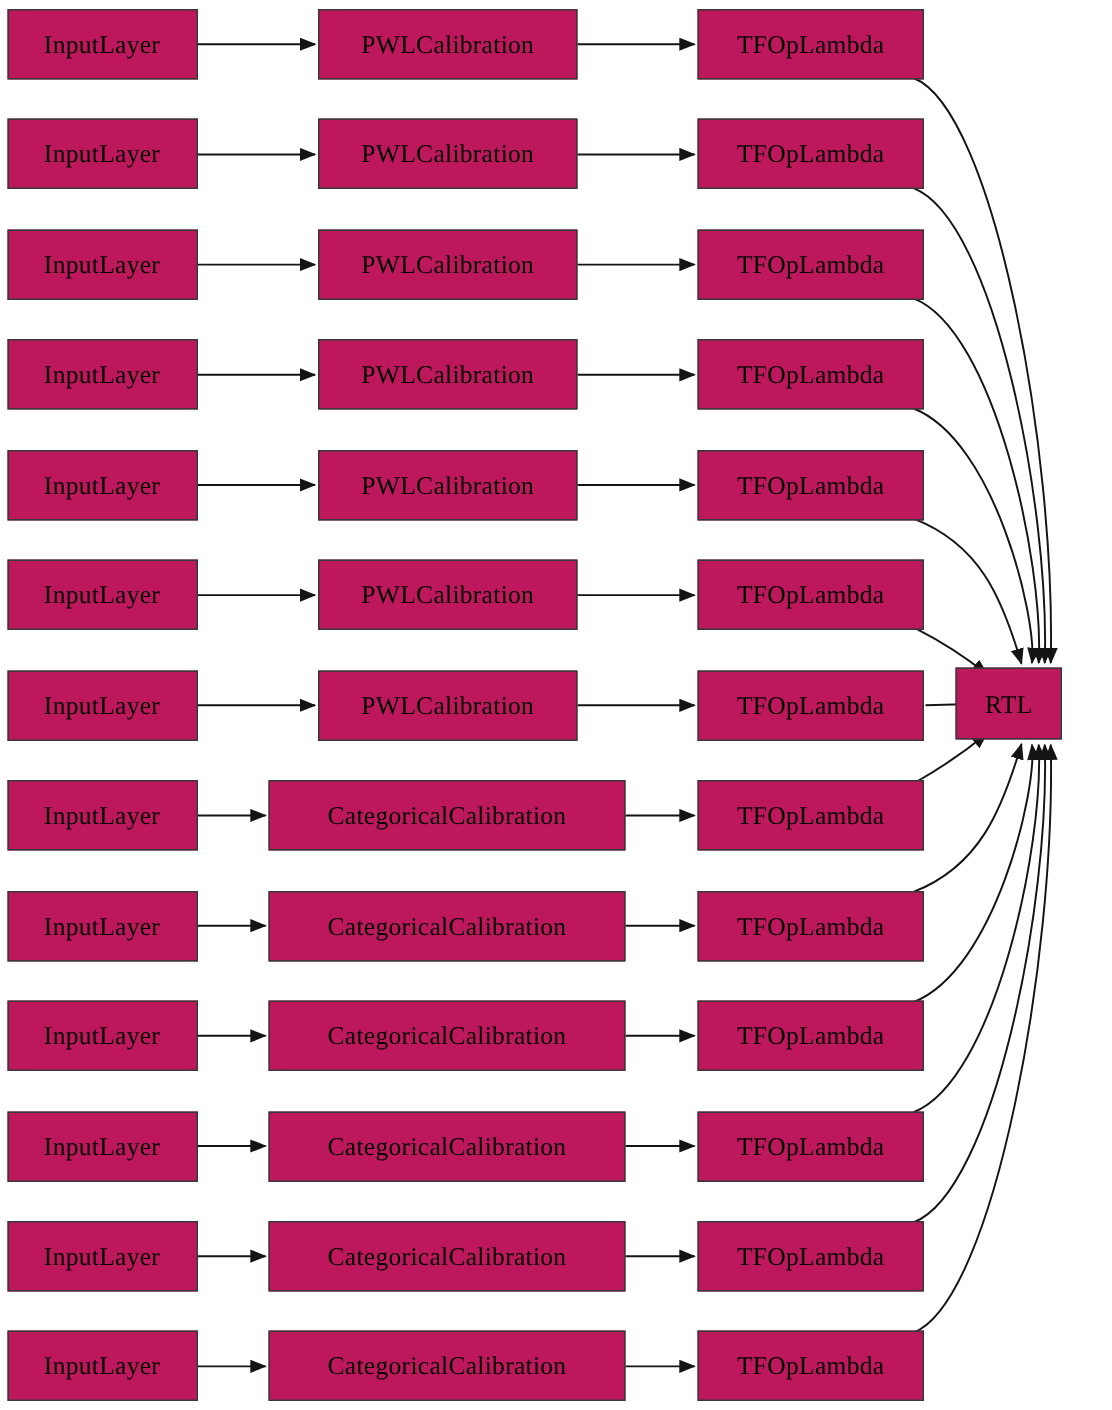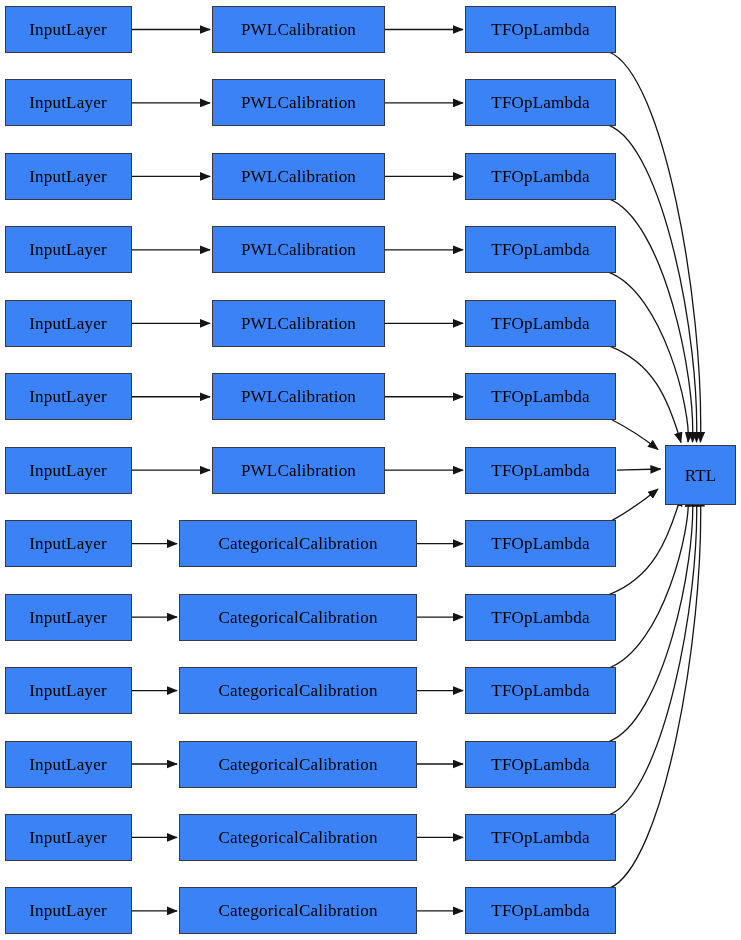--- a/index.html
+++ b/index.html
@@ -12,34 +12,34 @@
     font-family: "Liberation Serif", "DejaVu Serif", serif;
   }
   .edge-layer {
     position: absolute;
     left: 0; top: 0;
     width: 741px; height: 940px;
   }
   .node {
     position: absolute;
     box-sizing: border-box;
-    background: #3b82f6;
+    background: #be185d;
     border: 1.5px solid #383838;
     display: flex;
     align-items: center;
     justify-content: center;
     font-size: 17px;
     line-height: 1;
     color: #000000;
     white-space: nowrap;
     letter-spacing: 0.2px;
   }
   .node-rtl {
-    left: 665px; top: 445px;
-    width: 71px; height: 60px;
+    left: 637px; top: 445px;
+    width: 71px; height: 48px;
   }
 </style>
 </head>
 <body>
 
 <div class="canvas">
   <svg class="edge-layer" id="edge-layer" width="741" height="940" viewBox="0 0 741 940" xmlns="http://www.w3.org/2000/svg">
     <defs>
       <marker id="ah" markerUnits="userSpaceOnUse" markerWidth="11" markerHeight="9" viewBox="0 0 10 8" refX="9.2" refY="4" orient="auto">
         <path d="M0,0 L10,4 L0,8 Z" fill="#141414"></path>

